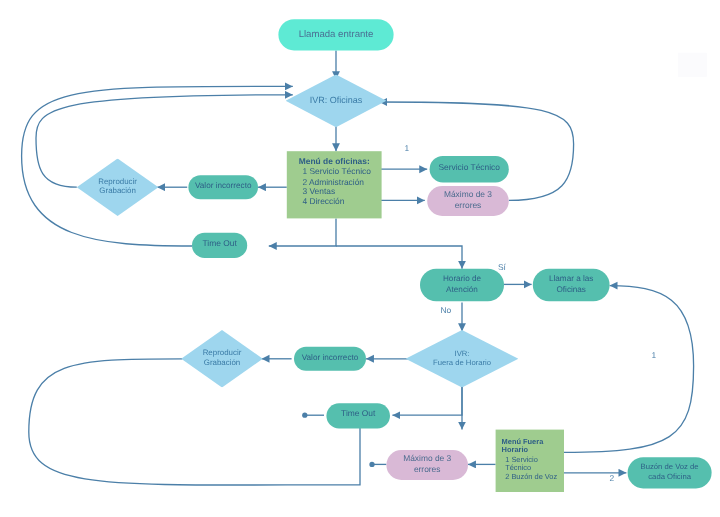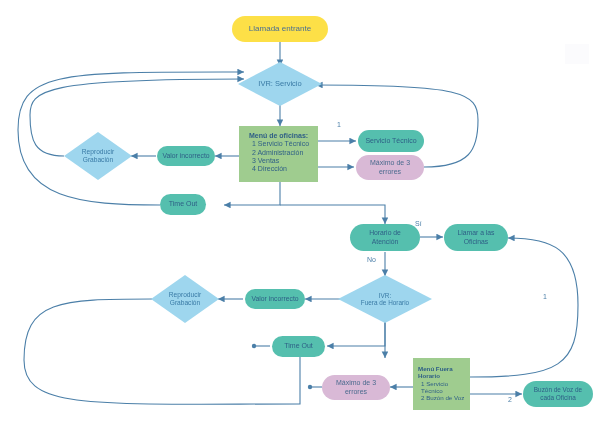--- a/index.html
+++ b/index.html
@@ -28,21 +28,21 @@
     text-align:center;
     color:#2f6f9f;
     line-height:1.18;
     z-index:3;
   }
   
   .pill{
     border-radius:999px;
   }
   .pill-orange{
-    background:#fde047;
+    background:#5eead4;
     color:#4a6f93;
   }
   .pill-teal{
     background:#55bfae;
     color:#2e5f86;
   }
   .pill-purple{
     background:#d9b9d6;
     color:#4b6b8e;
   }
@@ -157,21 +157,21 @@
     </g>
   </svg>
 
   <div class="node pill pill-orange" style="left:232px;top:16px;width:96px;height:26px;font-size:8px;">
     <span>Llamada entrante</span>
   </div>
 
   <div class="diamond-wrap" style="left:238px;top:62px;width:84px;height:44px;">
     <div class="diamond-shape"></div>
     <div class="diamond-label" style="font-size:7.5px;">
-      <span>IVR: Servicio</span>
+      <span>IVR: Oficinas</span>
     </div>
   </div>
 
   <div class="node rect-green" style="left:239px;top:126px;width:79px;height:56px;font-size:7px;">
     <span class="menu-title">Menú de oficinas:</span>
     <span class="menu-item">1 Servicio Técnico</span>
     <span class="menu-item">2 Administración</span>
     <span class="menu-item">3 Ventas</span>
     <span class="menu-item">4 Dirección</span>
   </div>

